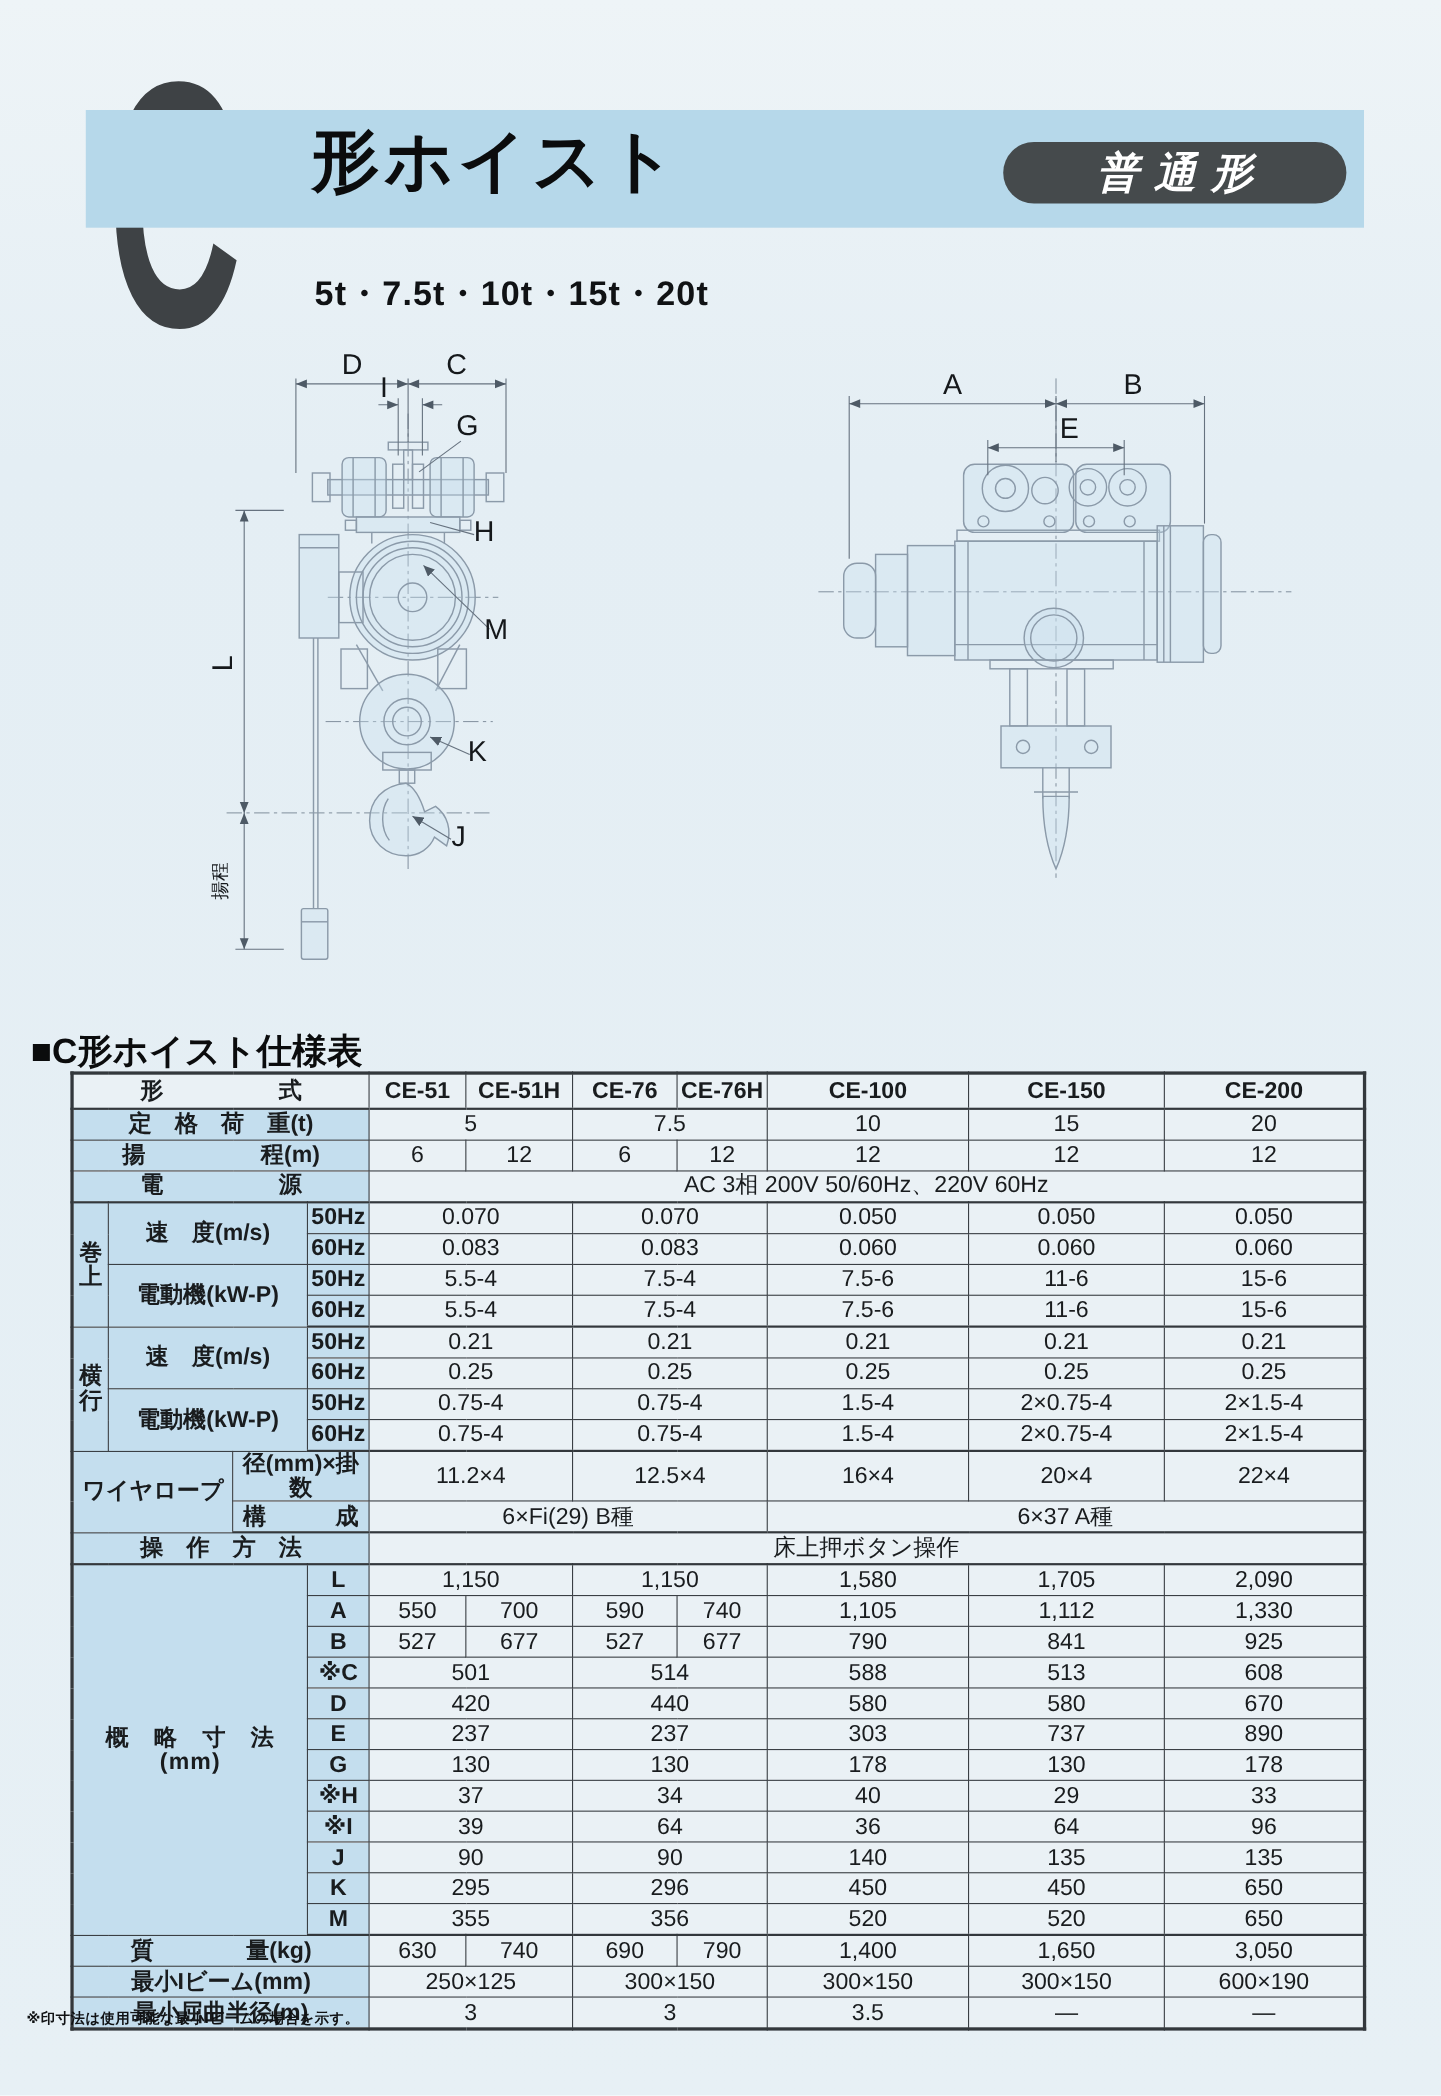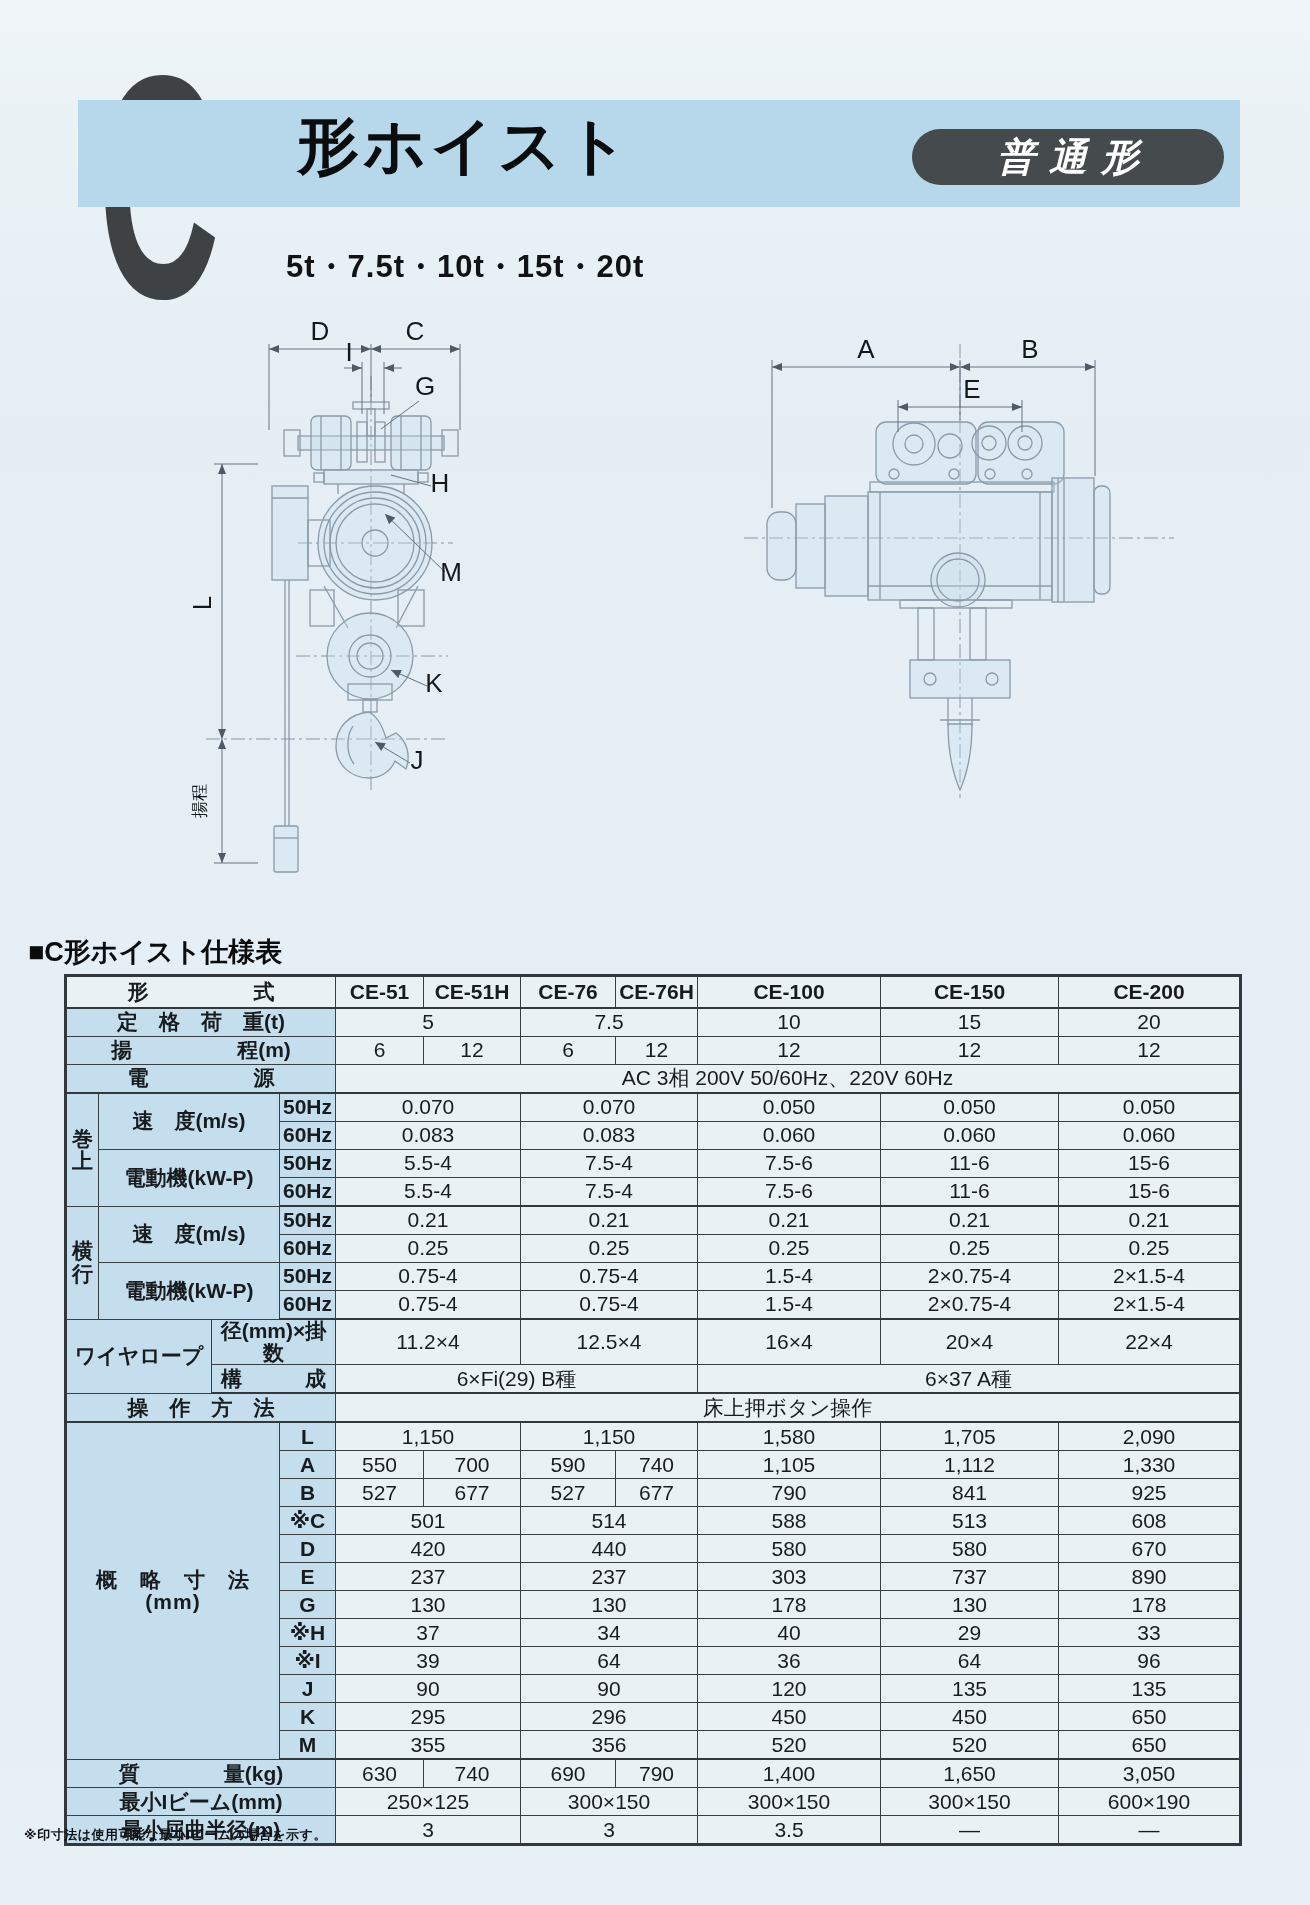--- a/index.html
+++ b/index.html
@@ -7,28 +7,28 @@
     width:1310px;height:1905px;position:relative;overflow:hidden;
     background:linear-gradient(180deg,#eef4f7 0%,#e4eef4 22%,#e7f0f5 100%);
     font-family:"Liberation Sans","DejaVu Sans",sans-serif;
     color:#15181a;
   }
   .band{position:absolute;left:78px;top:100px;width:1162px;height:107px;background:#b6d8ea;}
   .brand-letter{
     position:absolute;left:98px;top:28px;font-size:318px;line-height:1;font-weight:700;
     color:#3e4245;transform:scaleX(0.53);transform-origin:0 0;letter-spacing:0;
   }
-  .page-title{position:absolute;left:297px;top:104px;font-size:62px;font-weight:700;letter-spacing:4px;color:#0b0c0d;}
+  .page-title{position:absolute;left:283px;top:104px;font-size:62px;font-weight:700;letter-spacing:4px;color:#0b0c0d;}
   .type-badge{
     position:absolute;left:912px;top:129px;width:312px;height:56px;background:#454a4c;border-radius:28px;
     display:flex;align-items:center;justify-content:center;font-style:italic;
   }
   .type-badge span{color:#ffffff;font-size:38px;font-weight:700;letter-spacing:14px;padding-left:14px;}
   .capacity{position:absolute;left:286px;top:246px;font-size:31px;font-weight:700;letter-spacing:1px;color:#101214;}
-  .section-title{position:absolute;left:28px;top:934px;font-size:27px;font-weight:700;color:#0b0c0d;}
+  .section-title{position:absolute;left:28px;top:934px;font-size:32px;font-weight:700;color:#0b0c0d;}
 
   table.spec{
     position:absolute;left:64px;top:974px;width:1176px;table-layout:fixed;border-collapse:collapse;
     background:#eaf1f5;border:3px solid #33383c;
   }
   table.spec td{
     border:1px solid #3a3f44;height:27px;text-align:center;vertical-align:middle;
     font-size:21px;padding:0 2px;line-height:1.05;white-space:pre-line;overflow:hidden;color:#191c1e;
   }
   td.lbl{background:#c4deee;font-weight:700;}
@@ -452,21 +452,21 @@
         <td colspan="2" class="">39</td>
         <td colspan="2" class="">64</td>
         <td class="">36</td>
         <td class="">64</td>
         <td class="">96</td>
       </tr>
       <tr>
         <td class="lbl dim edge">J</td>
         <td colspan="2" class="">90</td>
         <td colspan="2" class="">90</td>
-        <td class="">120</td>
+        <td class="">140</td>
         <td class="">135</td>
         <td class="">135</td>
       </tr>
       <tr>
         <td class="lbl dim edge">K</td>
         <td colspan="2" class="">295</td>
         <td colspan="2" class="">296</td>
         <td class="">450</td>
         <td class="">450</td>
         <td class="">650</td>

